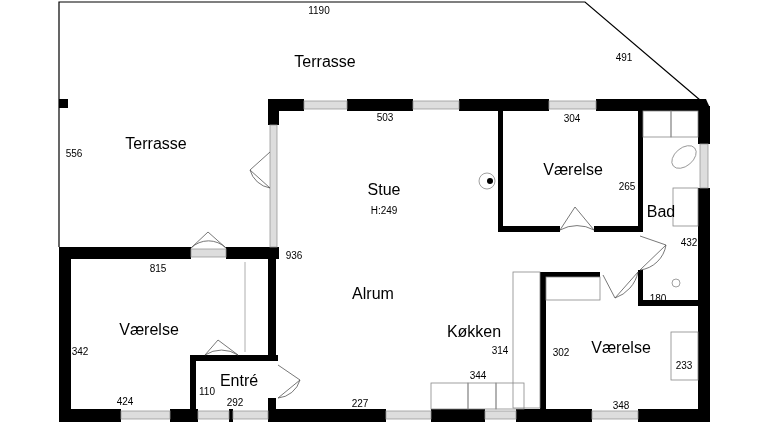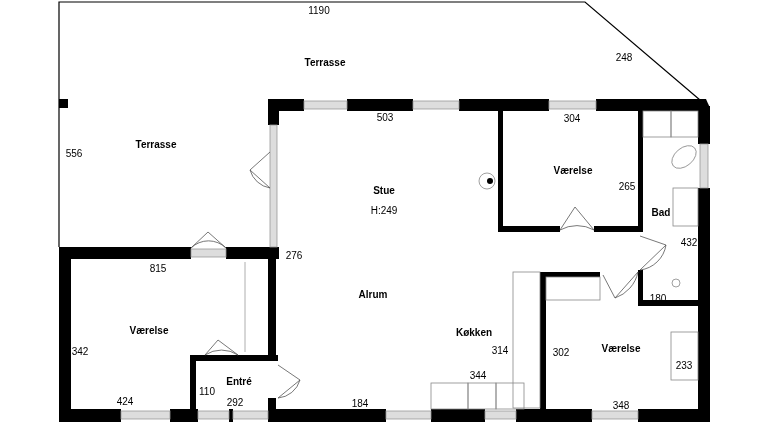--- a/index.html
+++ b/index.html
@@ -1,19 +1,19 @@
 <!DOCTYPE html>
 <html><head>
 <meta charset="utf-8">
 <style>
   html,body{margin:0;padding:0;background:#fff;}
   body{width:768px;height:422px;overflow:hidden;position:relative;font-family:"Liberation Sans",sans-serif;}
   svg{position:absolute;left:0;top:0;}
   .lbl{position:absolute;white-space:nowrap;color:#000;transform:translate(-50%,-50%);}
-  .room{font-size:10px;font-weight:bold;}
+  .room{font-size:16px;}
   .dim{font-size:10px;}
 </style>
 </head>
 <body>
 
 <svg width="768" height="422" viewBox="0 0 768 422">
 
   <polyline points="59,99 59,2 585,2 700,100" fill="none" stroke="#000" stroke-width="1.2"></polyline>
   <line x1="59" y1="99" x2="59" y2="247" stroke="#000" stroke-width="1.2"></line>
   <rect x="59" y="99" width="9" height="9" fill="#000"></rect>
@@ -109,31 +109,31 @@
 <div class="lbl dim" style="left:384px;top:210px">H:249</div>
 <div class="lbl room" style="left:573px;top:170px">Værelse</div>
 <div class="lbl room" style="left:661px;top:212px">Bad</div>
 <div class="lbl room" style="left:373px;top:294px">Alrum</div>
 <div class="lbl room" style="left:474px;top:332px">Køkken</div>
 <div class="lbl room" style="left:149px;top:330px">Værelse</div>
 <div class="lbl room" style="left:239px;top:381px">Entré</div>
 <div class="lbl room" style="left:621px;top:348px">Værelse</div>
 
 <div class="lbl dim" style="left:319px;top:10px">1190</div>
-<div class="lbl dim" style="left:624px;top:57px">248</div>
+<div class="lbl dim" style="left:624px;top:57px">491</div>
 <div class="lbl dim" style="left:74px;top:153px">556</div>
 <div class="lbl dim" style="left:385px;top:117px">503</div>
 <div class="lbl dim" style="left:572px;top:118px">304</div>
 <div class="lbl dim" style="left:627px;top:186px">265</div>
 <div class="lbl dim" style="left:689px;top:242px">432</div>
-<div class="lbl dim" style="left:294px;top:255px">276</div>
+<div class="lbl dim" style="left:294px;top:255px">936</div>
 <div class="lbl dim" style="left:158px;top:268px">815</div>
 <div class="lbl dim" style="left:658px;top:298px">180</div>
 <div class="lbl dim" style="left:80px;top:351px">342</div>
 <div class="lbl dim" style="left:500px;top:350px">314</div>
 <div class="lbl dim" style="left:561px;top:352px">302</div>
 <div class="lbl dim" style="left:684px;top:365px">233</div>
 <div class="lbl dim" style="left:478px;top:375px">344</div>
 <div class="lbl dim" style="left:207px;top:391px">110</div>
 <div class="lbl dim" style="left:125px;top:401px">424</div>
 <div class="lbl dim" style="left:235px;top:402px">292</div>
-<div class="lbl dim" style="left:360px;top:403px">184</div>
+<div class="lbl dim" style="left:360px;top:403px">227</div>
 <div class="lbl dim" style="left:621px;top:405px">348</div>
 
 </body></html>

